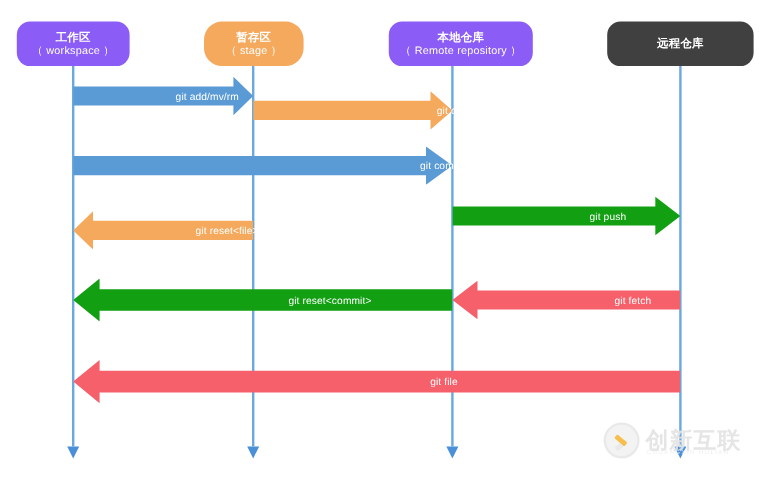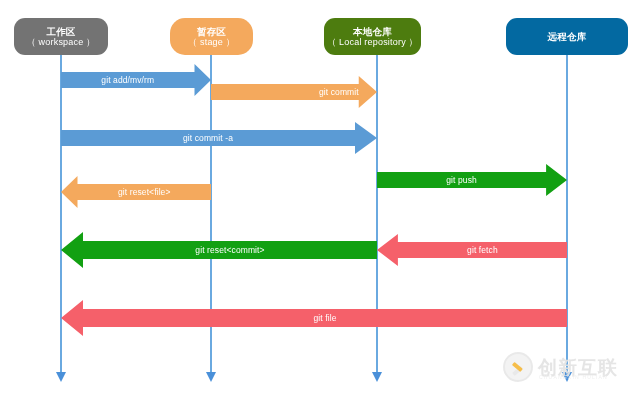--- a/index.html
+++ b/index.html
@@ -64,20 +64,21 @@
     display: block;
   }
   .arrow-label {
     position: absolute;
     color: #ffffff;
     font-size: 8.5px;
     white-space: nowrap;
     text-align: center;
     letter-spacing: 0.1px;
     pointer-events: none;
+    padding-left: 45px;
   }
 
   
   #watermark {
     position: absolute;
     display: flex;
     align-items: center;
     gap: 5px;
     opacity: 0.92;
   }
@@ -134,50 +135,50 @@
       <div class="lifeline-head" style="left: 61px; top: 372px;"></div>
       <div class="lifeline" style="left: 211px; top: 55px; height: 317px; background: rgb(106, 169, 224);"></div>
       <div class="lifeline-head" style="left: 211px; top: 372px;"></div>
       <div class="lifeline" style="left: 377px; top: 55px; height: 317px; background: rgb(106, 169, 224);"></div>
       <div class="lifeline-head" style="left: 377px; top: 372px;"></div>
       <div class="lifeline" style="left: 567px; top: 55px; height: 317px; background: rgb(106, 169, 224);"></div>
       <div class="lifeline-head" style="left: 567px; top: 372px;"></div>
     </div>
 
   <div id="nodes-layer">
-      <div class="node" style="left: 14px; top: 18px; width: 94px; height: 37px; background: #737373;">
+      <div class="node" style="left: 14px; top: 18px; width: 94px; height: 37px; background: #8b5cf6;">
         <div class="cn">工作区</div>
         <div class="en">（ workspace ）</div>
       </div>
       <div class="node" style="left: 170px; top: 18px; width: 83px; height: 37px; background: rgb(244, 169, 93); border-radius: 15px;">
         <div class="cn">暂存区</div>
         <div class="en">（ stage ）</div>
       </div>
-      <div class="node" style="left: 324px; top: 18px; width: 97px; height: 37px; background: #4d7c0f;">
+      <div class="node" style="left: 324px; top: 18px; width: 120px; height: 37px; background: #8b5cf6;">
         <div class="cn">本地仓库</div>
-        <div class="en">（ Local repository ）</div>
-      </div>
-      <div class="node" style="left: 506px; top: 18px; width: 122px; height: 37px; background: #0369a1;">
+        <div class="en">（ Remote repository ）</div>
+      </div>
+      <div class="node" style="left: 506px; top: 18px; width: 122px; height: 37px; background: #404040;">
         <div class="cn">远程仓库</div>
       </div>
     </div>
 
   <div id="arrows-layer">
       <div class="arrow" style="left: 61px; top: 64px; width: 150px; height: 32px;"><svg width="150" height="32" viewBox="0 0 150 32">
           <polygon points="0.00,8.00 133.50,8.00 133.50,0.00 150.00,16.00 133.50,32.00 133.50,24.00 0.00,24.00" fill="#5b9bd5"></polygon>
         </svg></div>
       <div class="arrow-label" style="left: 61px; width: 133.5px; top: 75px;">git add/mv/rm</div>
       <div class="arrow" style="left: 211px; top: 76px; width: 166px; height: 32px;"><svg width="166" height="32" viewBox="0 0 166 32">
           <polygon points="0.00,8.00 147.74,8.00 147.74,0.00 166.00,16.00 147.74,32.00 147.74,24.00 0.00,24.00" fill="#f4a95d"></polygon>
         </svg></div>
       <div class="arrow-label" style="left: 211px; width: 147.74px; top: 87px; text-align: right;">git commit</div>
       <div class="arrow" style="left: 61px; top: 122px; width: 316px; height: 32px;"><svg width="316" height="32" viewBox="0 0 316 32">
           <polygon points="0.00,8.00 294.00,8.00 294.00,0.00 316.00,16.00 294.00,32.00 294.00,24.00 0.00,24.00" fill="#5b9bd5"></polygon>
         </svg></div>
-      <div class="arrow-label" style="left: 61px; width: 294px; top: 133px;">git commit -a</div>
+      <div class="arrow-label" style="left: 61px; width: 294px; top: 133px; text-align: right;">git commit -a</div>
       <div class="arrow" style="left: 61px; top: 176px; width: 150px; height: 32px;"><svg width="150" height="32" viewBox="0 0 150 32">
           <polygon points="150.00,8.00 16.50,8.00 16.50,0.00 0.00,16.00 16.50,32.00 16.50,24.00 150.00,24.00" fill="#f4a95d"></polygon>
         </svg></div>
       <div class="arrow-label" style="left: 77.5px; width: 133.5px; top: 187px; text-align: center;">git reset&lt;file&gt;</div>
       <div class="arrow" style="left: 377px; top: 164px; width: 190px; height: 32px;"><svg width="190" height="32" viewBox="0 0 190 32">
           <polygon points="0.00,8.00 169.10,8.00 169.10,0.00 190.00,16.00 169.10,32.00 169.10,24.00 0.00,24.00" fill="#12a012"></polygon>
         </svg></div>
       <div class="arrow-label" style="left: 377px; width: 169.1px; top: 175px;">git push</div>
       <div class="arrow" style="left: 61px; top: 232px; width: 316px; height: 36px;"><svg width="316" height="36" viewBox="0 0 316 36">
           <polygon points="316.00,9.00 22.00,9.00 22.00,0.00 0.00,18.00 22.00,36.00 22.00,27.00 316.00,27.00" fill="#12a012"></polygon>

